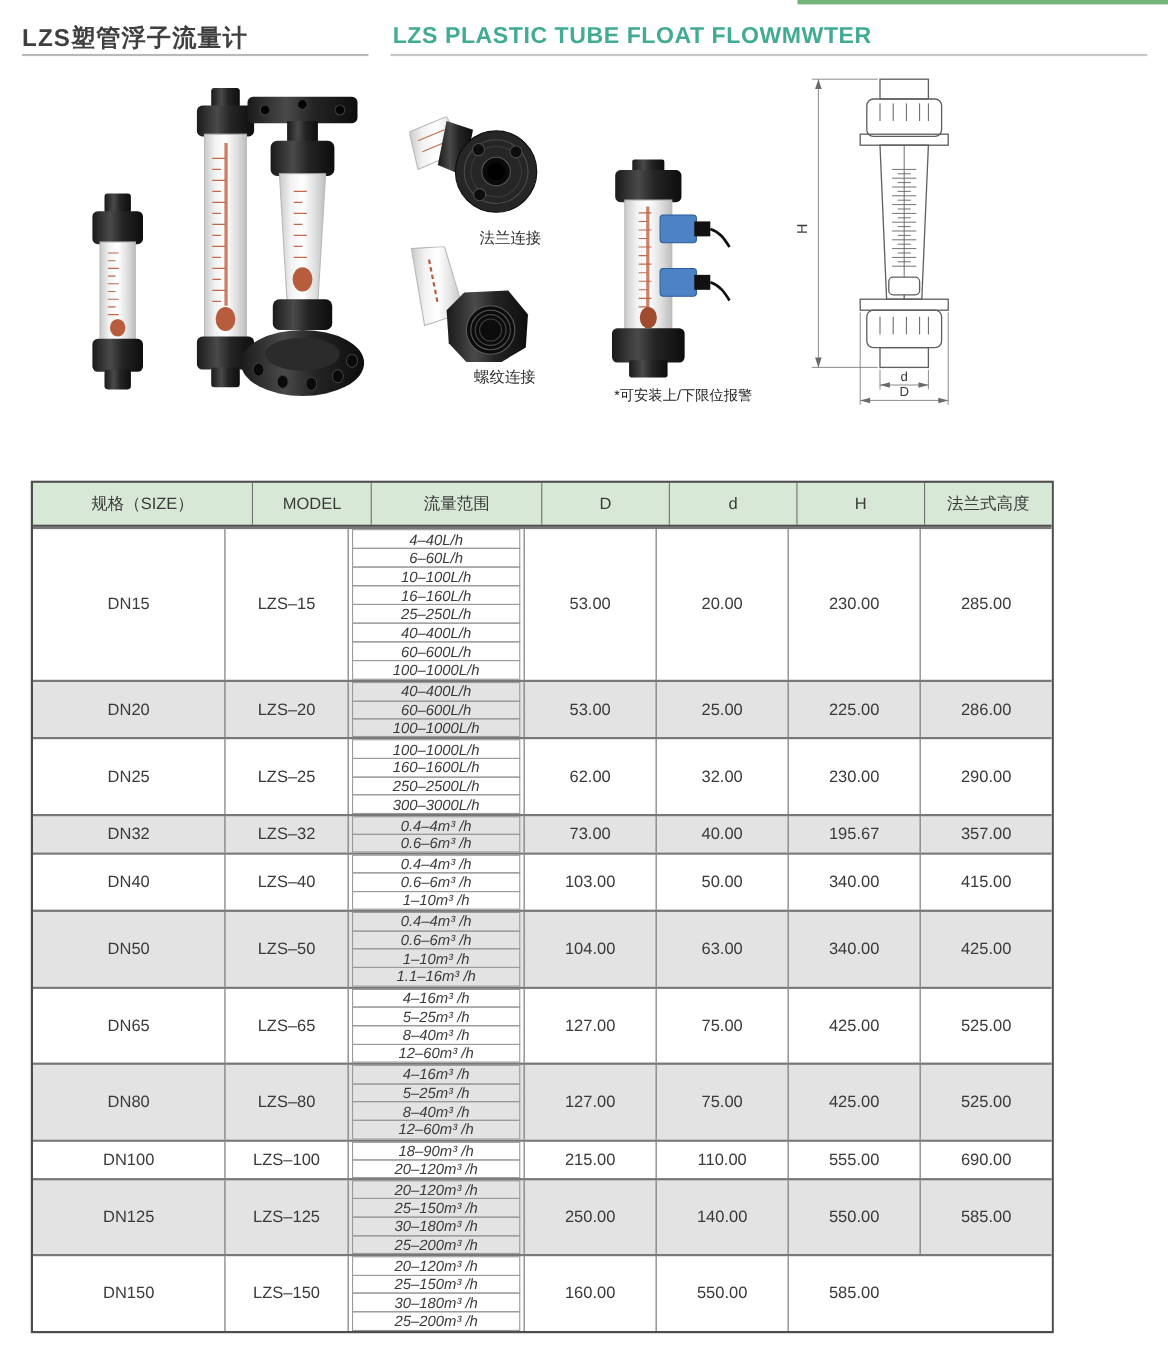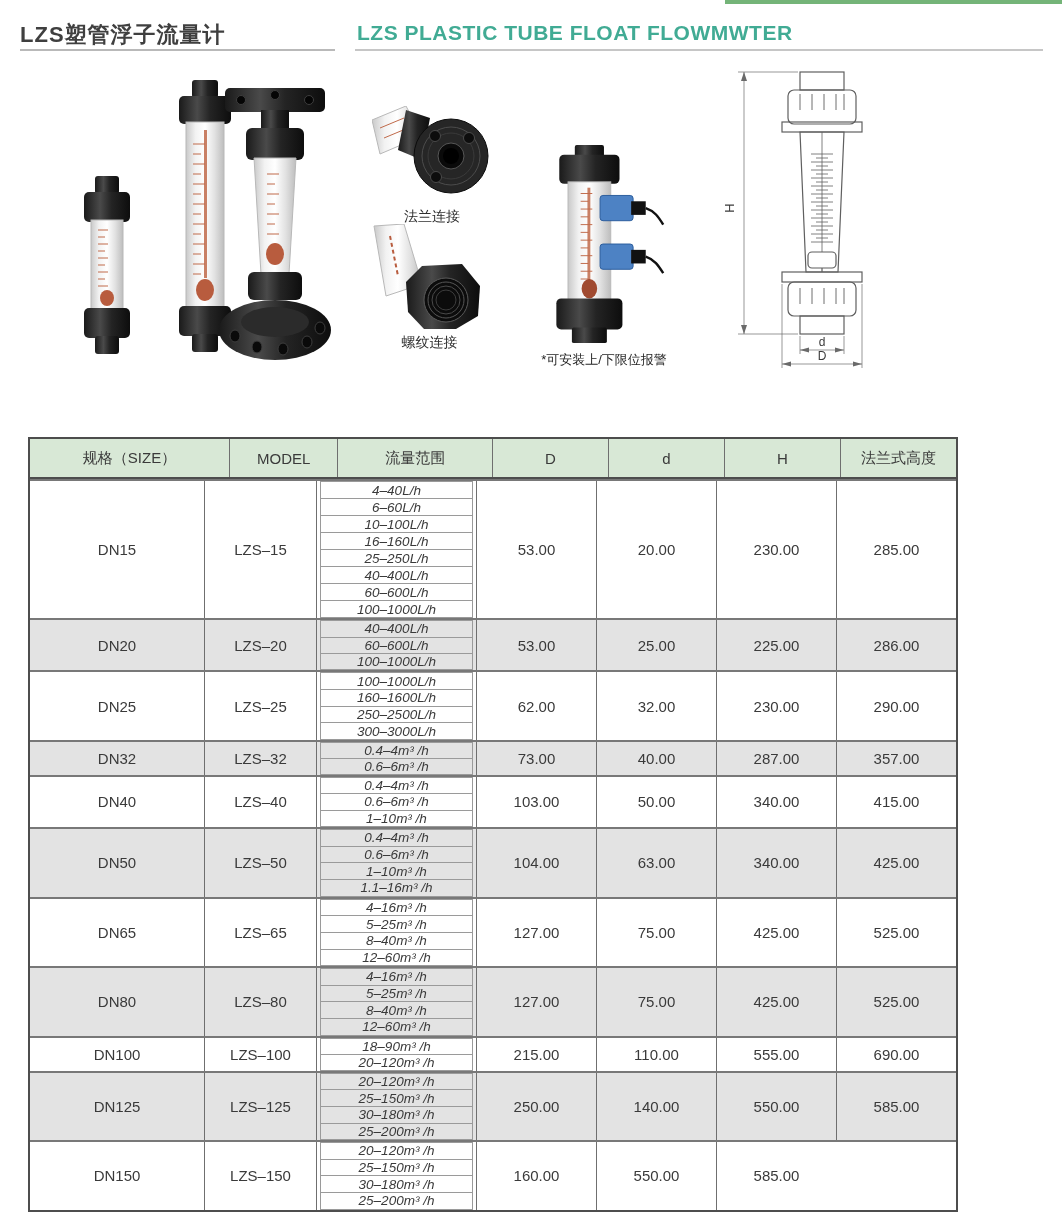--- a/index.html
+++ b/index.html
@@ -17,21 +17,21 @@
             color:#41ab94;letter-spacing:.5px;}
 
   .fig{position:absolute;}
   .fig svg{display:block;width:100%;height:100%;}
   .fig-products{left:25px;top:58px;width:340px;height:315px;}
   .fig-flange{left:372px;top:106px;width:120px;height:97px;}
   .fig-thread{left:372px;top:224px;width:115px;height:105px;}
   .fig-alarm{left:540px;top:143px;width:125px;height:204px;}
   .fig-drawing{left:712px;top:58px;width:210px;height:318px;}
 
-  .caption{position:absolute;font-size:14px;color:#2e2e2e;text-align:center;}
+  .caption{position:absolute;font-size:14px;color:#2e2e2e;text-align:right;}
   .cap-flange{left:372px;top:208px;width:120px;}
   .cap-thread{left:372px;top:334px;width:115px;}
   .cap-alarm{left:524px;top:351px;width:160px;font-size:13px;color:#1f1f1f;}
 
   .spec-table{position:absolute;left:28px;top:437px;width:930px;
               border:2px solid #4d4d4d;box-sizing:border-box;background:#fff;}
   .hrow{display:flex;height:40px;background:#d8e8d6;border-bottom:2px solid #4d4d4d;box-sizing:border-box;}
   .hcell{display:flex;align-items:center;justify-content:center;font-size:15px;color:#3a3a3a;
          border-right:1px solid #6f6f6f;box-sizing:border-box;}
   .hcell:last-child{border-right:none;}
@@ -272,21 +272,21 @@
       </div>
       <div class="trow shaded" style="height: 34.8px;">
         <div class="tcell" style="width: 175px;">DN32</div>
         <div class="tcell" style="width: 112px;">LZS–32</div>
         <div class="flowcell" style="width: 160px;">
           <div class="flowbox">0.4–4m³ /h</div>
           <div class="flowbox">0.6–6m³ /h</div>
         </div>
         <div class="tcell" style="width: 120px;">73.00</div>
         <div class="tcell" style="width: 120px;">40.00</div>
-        <div class="tcell" style="width: 120px;">287.00</div>
+        <div class="tcell" style="width: 120px;">195.67</div>
         <div class="tcell" style="width: 119px;">357.00</div>
       </div>
       <div class="trow" style="height: 52.2px;">
         <div class="tcell" style="width: 175px;">DN40</div>
         <div class="tcell" style="width: 112px;">LZS–40</div>
         <div class="flowcell" style="width: 160px;">
           <div class="flowbox">0.4–4m³ /h</div>
           <div class="flowbox">0.6–6m³ /h</div>
           <div class="flowbox">1–10m³ /h</div>
         </div>

